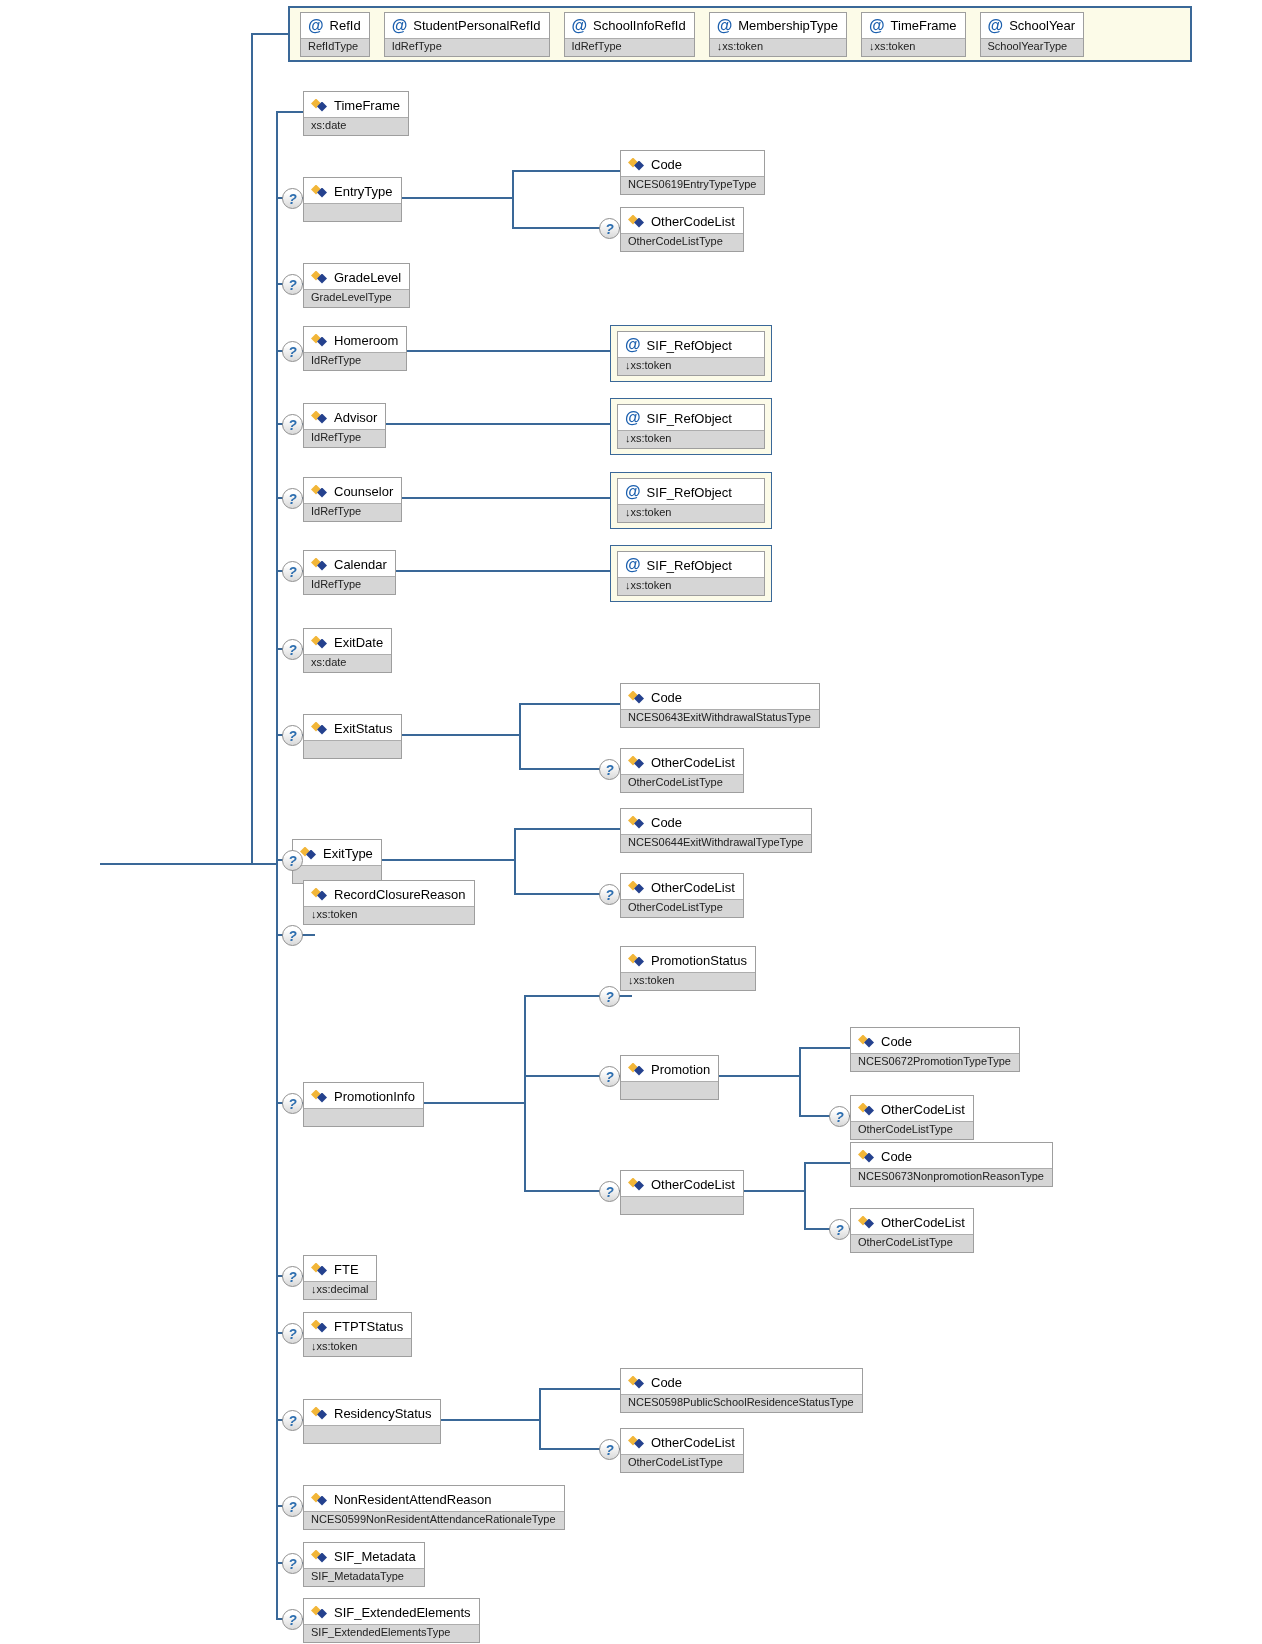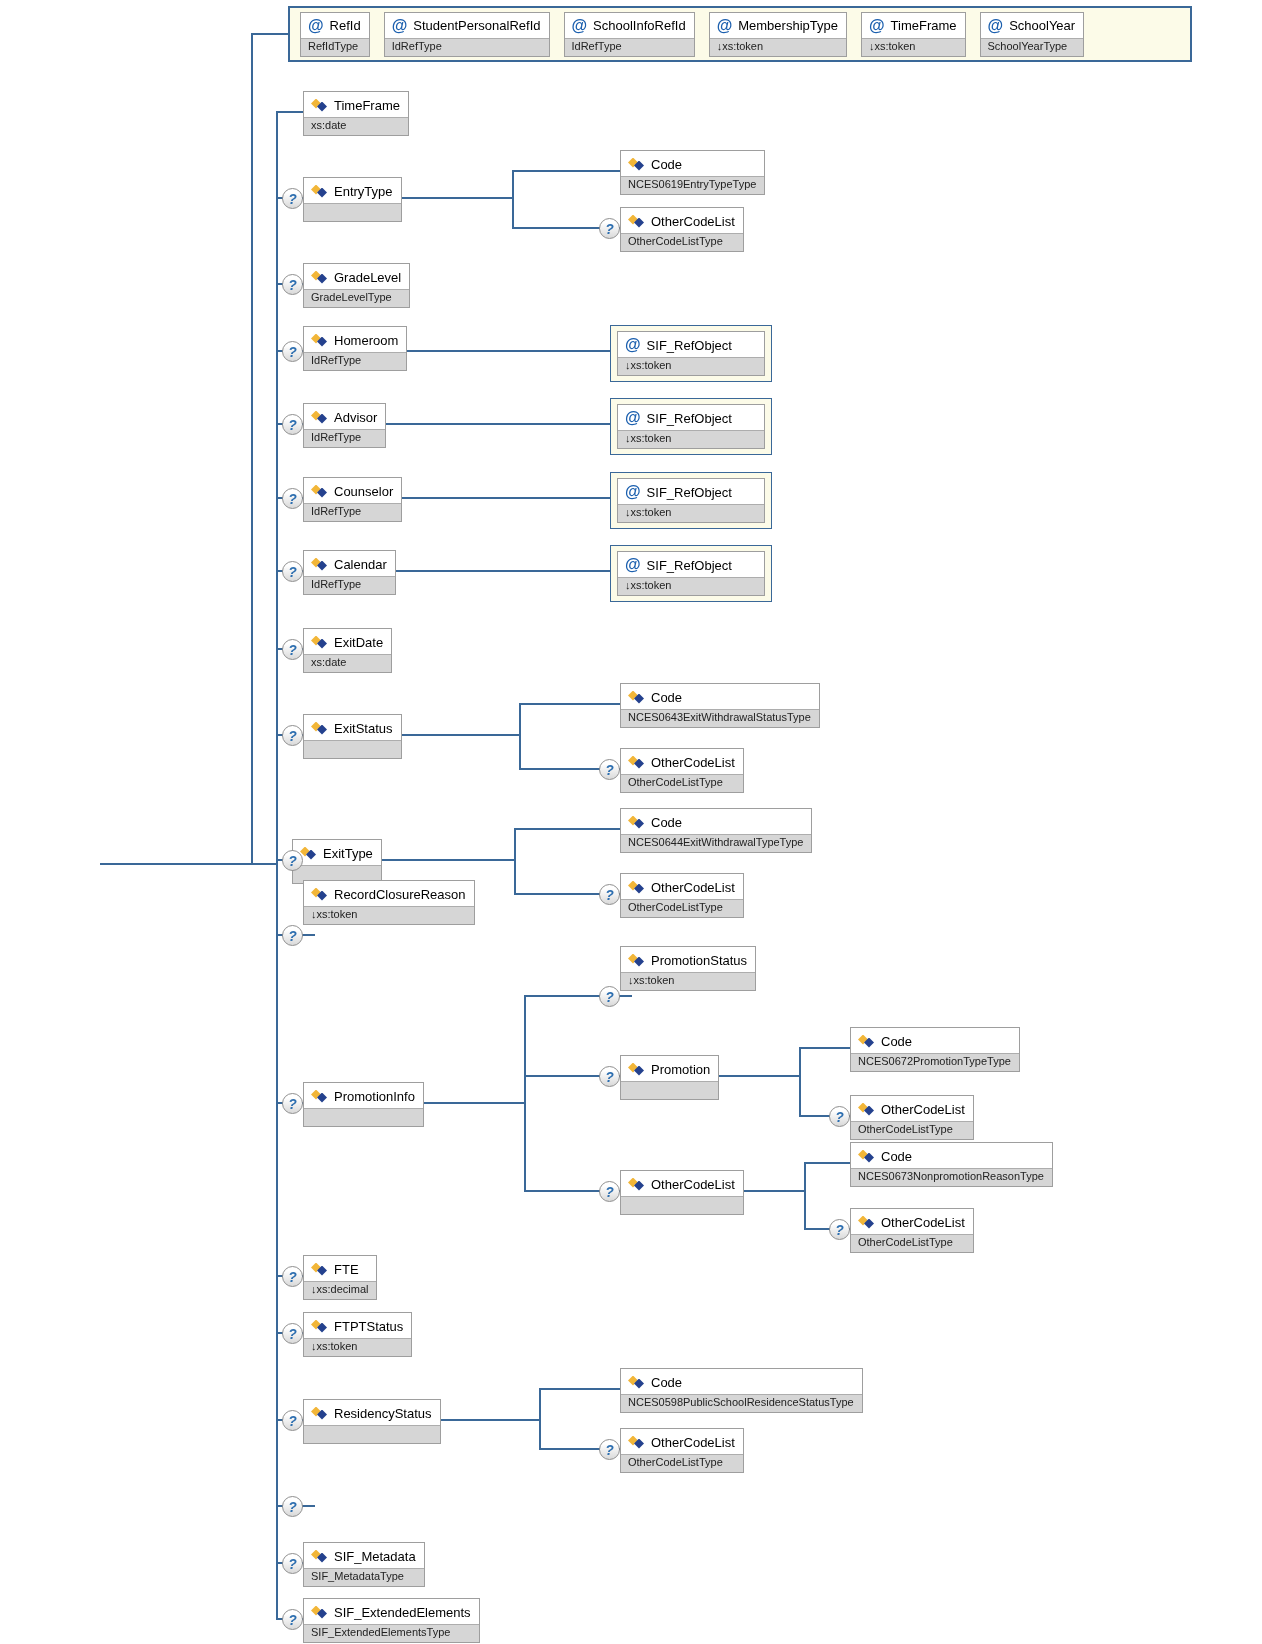--- a/index.html
+++ b/index.html
@@ -394,20 +394,27 @@
     <div class="y">NCES0598PublicSchoolResidenceStatusType</div>
   </div>
   <div class="ebox" style="left:620px;top:1428px">
     <div class="t">
         <i class="eicon"></i>
         <b>OtherCodeList</b>
       </div>
     <div class="y">OtherCodeListType</div>
   </div>
 
+  <div class="ebox" style="left:303px;top:1485px">
+    <div class="t">
+        <i class="eicon"></i>
+        <b>NonResidentAttendReason</b>
+      </div>
+    <div class="y">NCES0599NonResidentAttendanceRationaleType</div>
+  </div>
   <div class="ebox" style="left:303px;top:1542px">
     <div class="t">
         <i class="eicon"></i>
         <b>SIF_Metadata</b>
       </div>
     <div class="y">SIF_MetadataType</div>
   </div>
   <div class="ebox" style="left:303px;top:1598px">
     <div class="t">
         <i class="eicon"></i>

